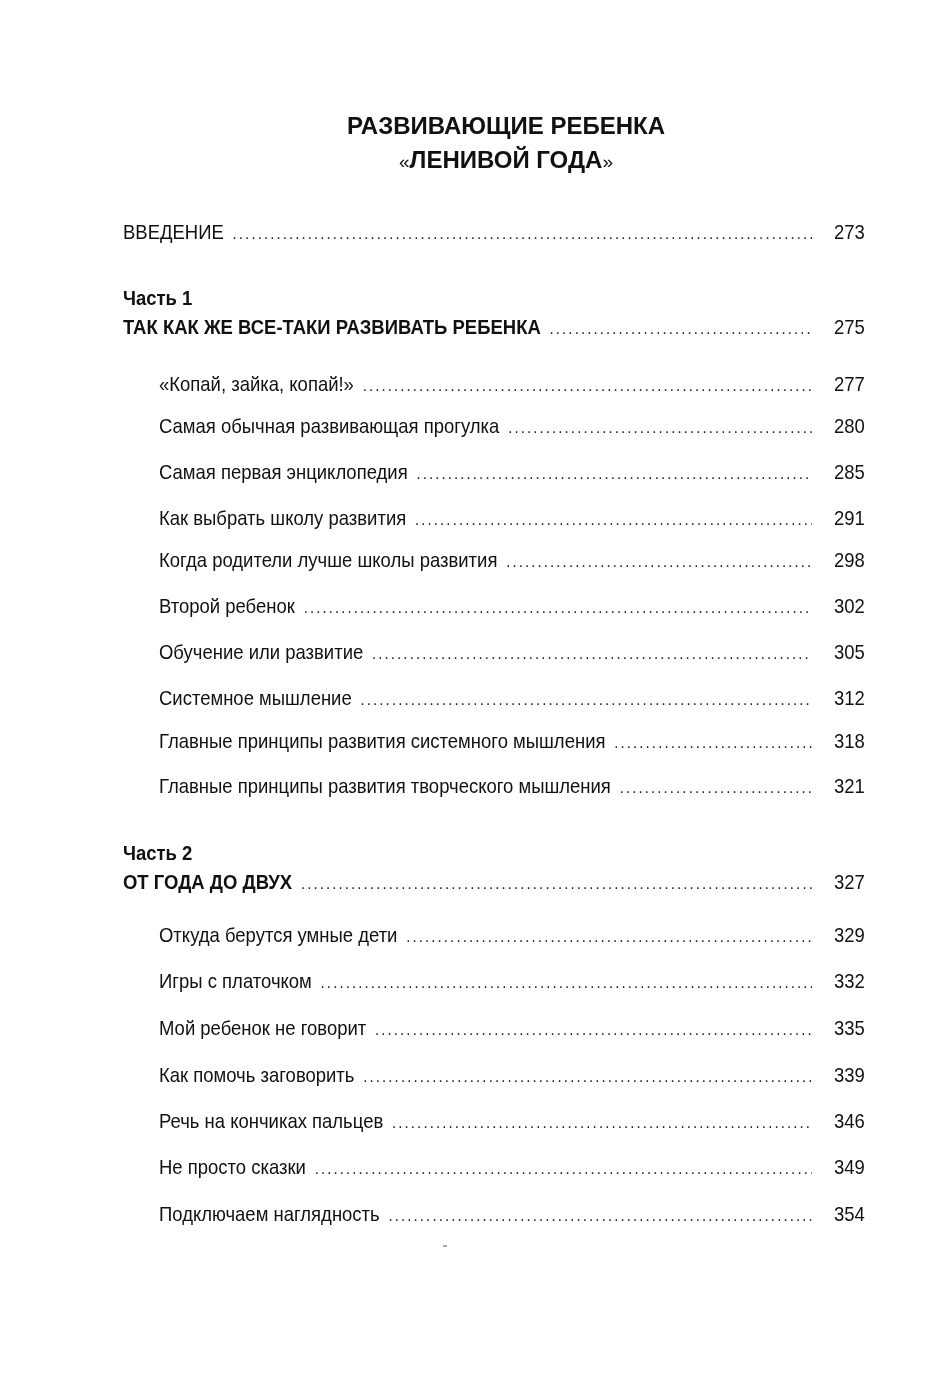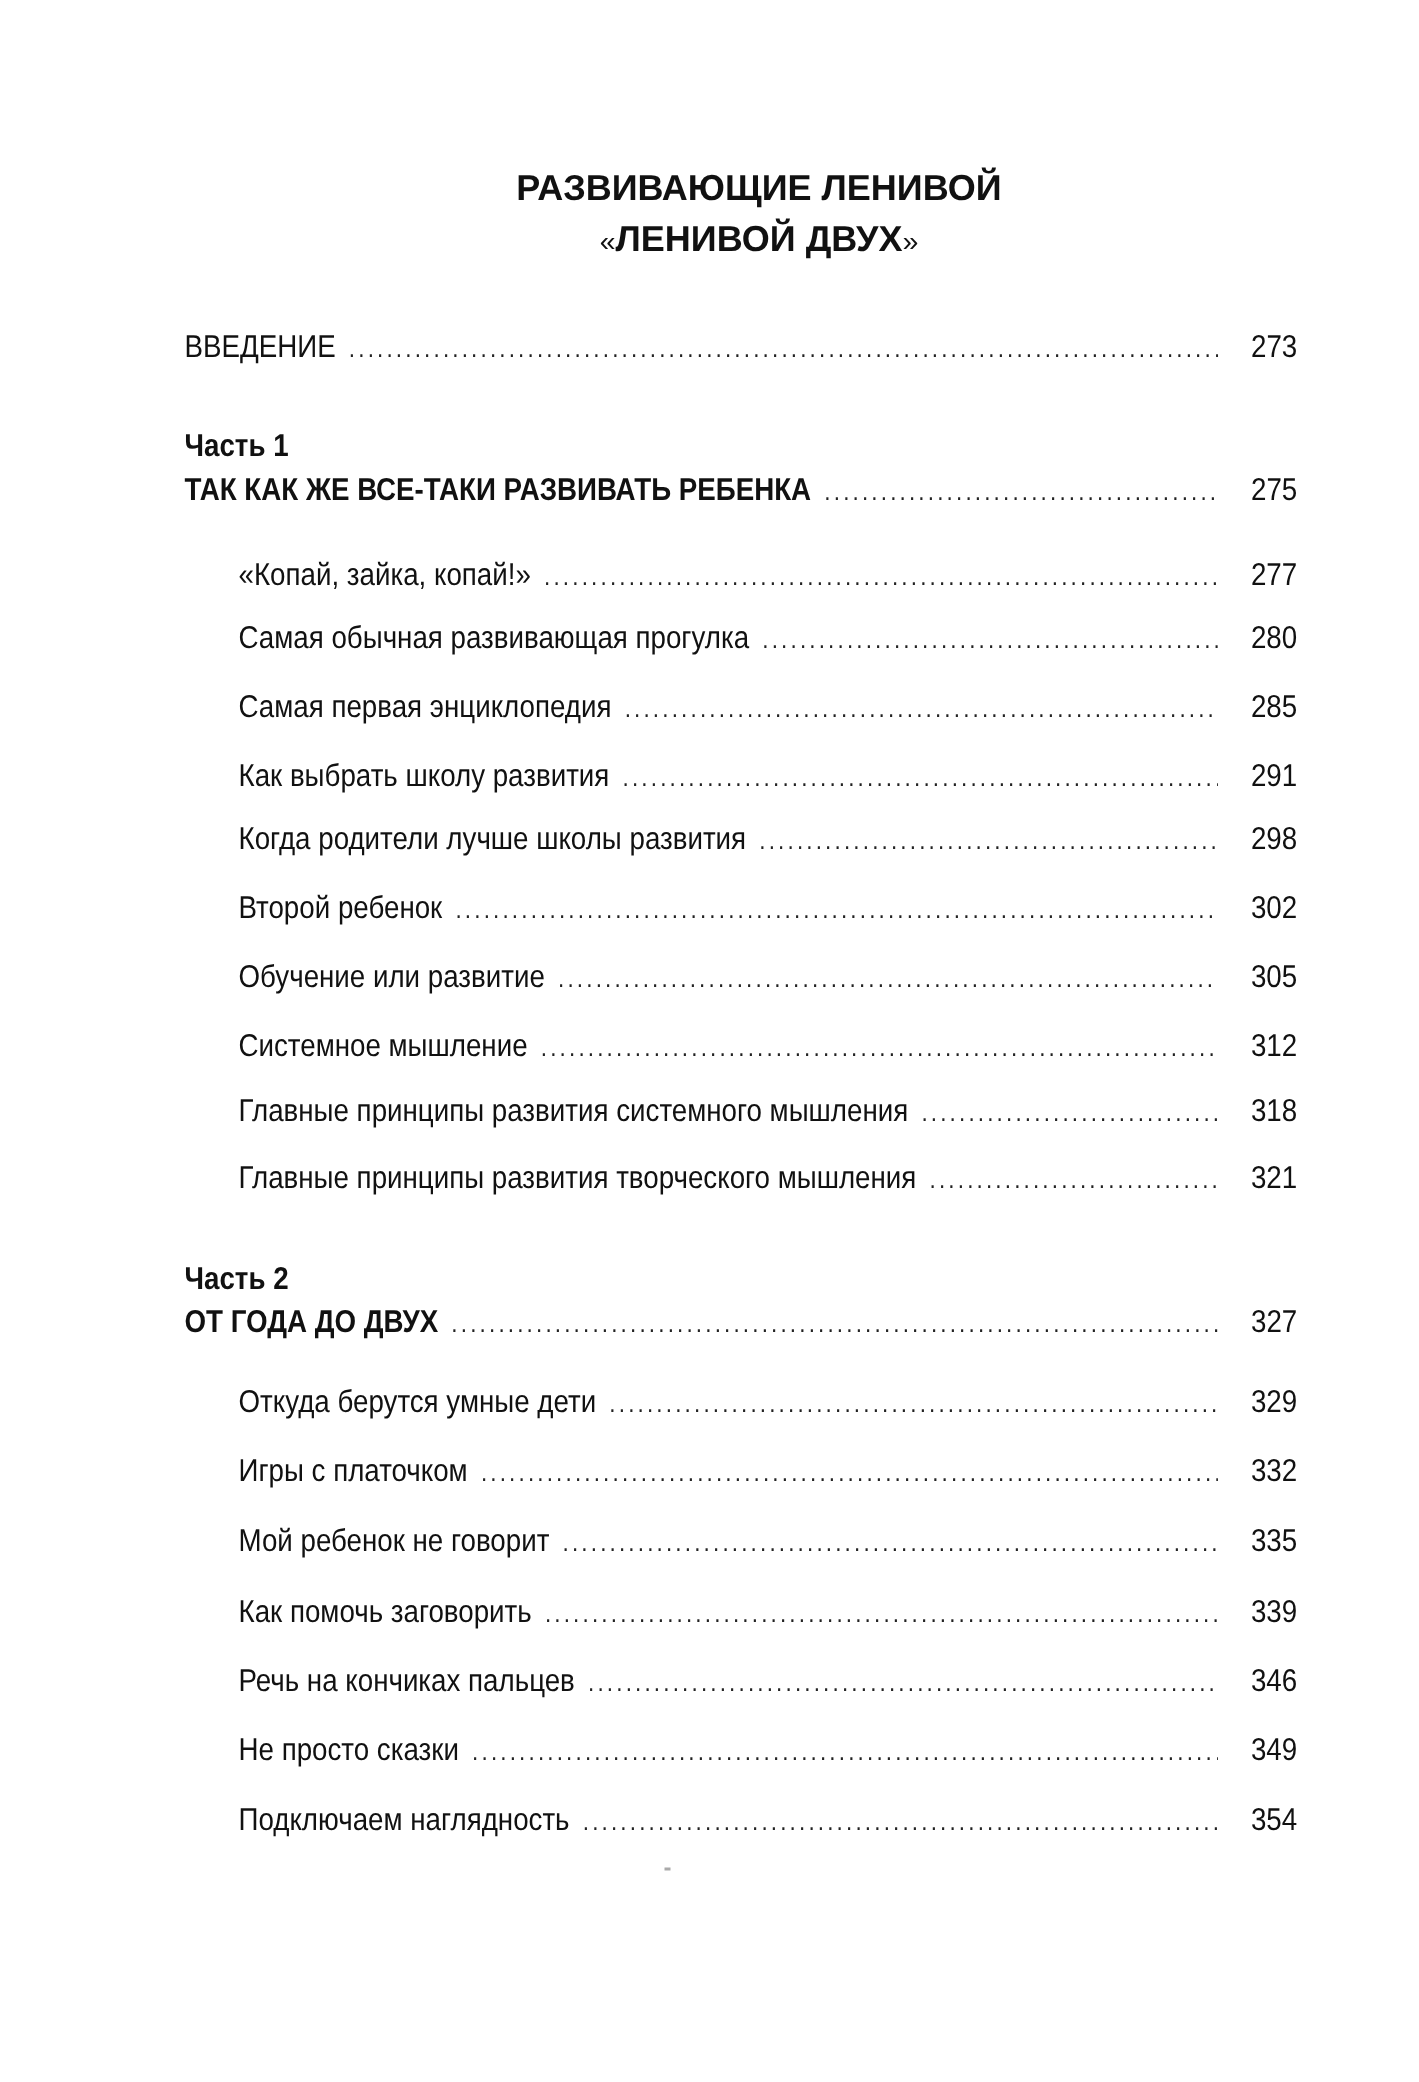--- a/index.html
+++ b/index.html
@@ -77,24 +77,24 @@
       top: 1245px;
       width: 4px;
       height: 2px;
       background: #aaaaaa;
     }
   </style>
 </head>
 <body>
 
 <div class="page-title line1">
-  <span>РАЗВИВАЮЩИЕ ЛЕНИВОЙ</span>
+  <span>РАЗВИВАЮЩИЕ РЕБЕНКА</span>
 </div>
 <div class="page-title line2">
-  <span class="q">«</span><span>ЛЕНИВОЙ ДВУХ</span><span class="q">»</span>
+  <span class="q">«</span><span>ЛЕНИВОЙ ГОДА</span><span class="q">»</span>
 </div>
 
 <div class="toc-row" style="left:123px; top:217px; width:843px;">
   <span class="label">ВВЕДЕНИЕ</span>
   <span class="leader"></span>
   <span class="page">273</span>
 </div>
 
 <div class="part-label" style="top:283px;">Часть 1</div>
 <div class="toc-row bold" style="left:123px; top:312px; width:843px;">

